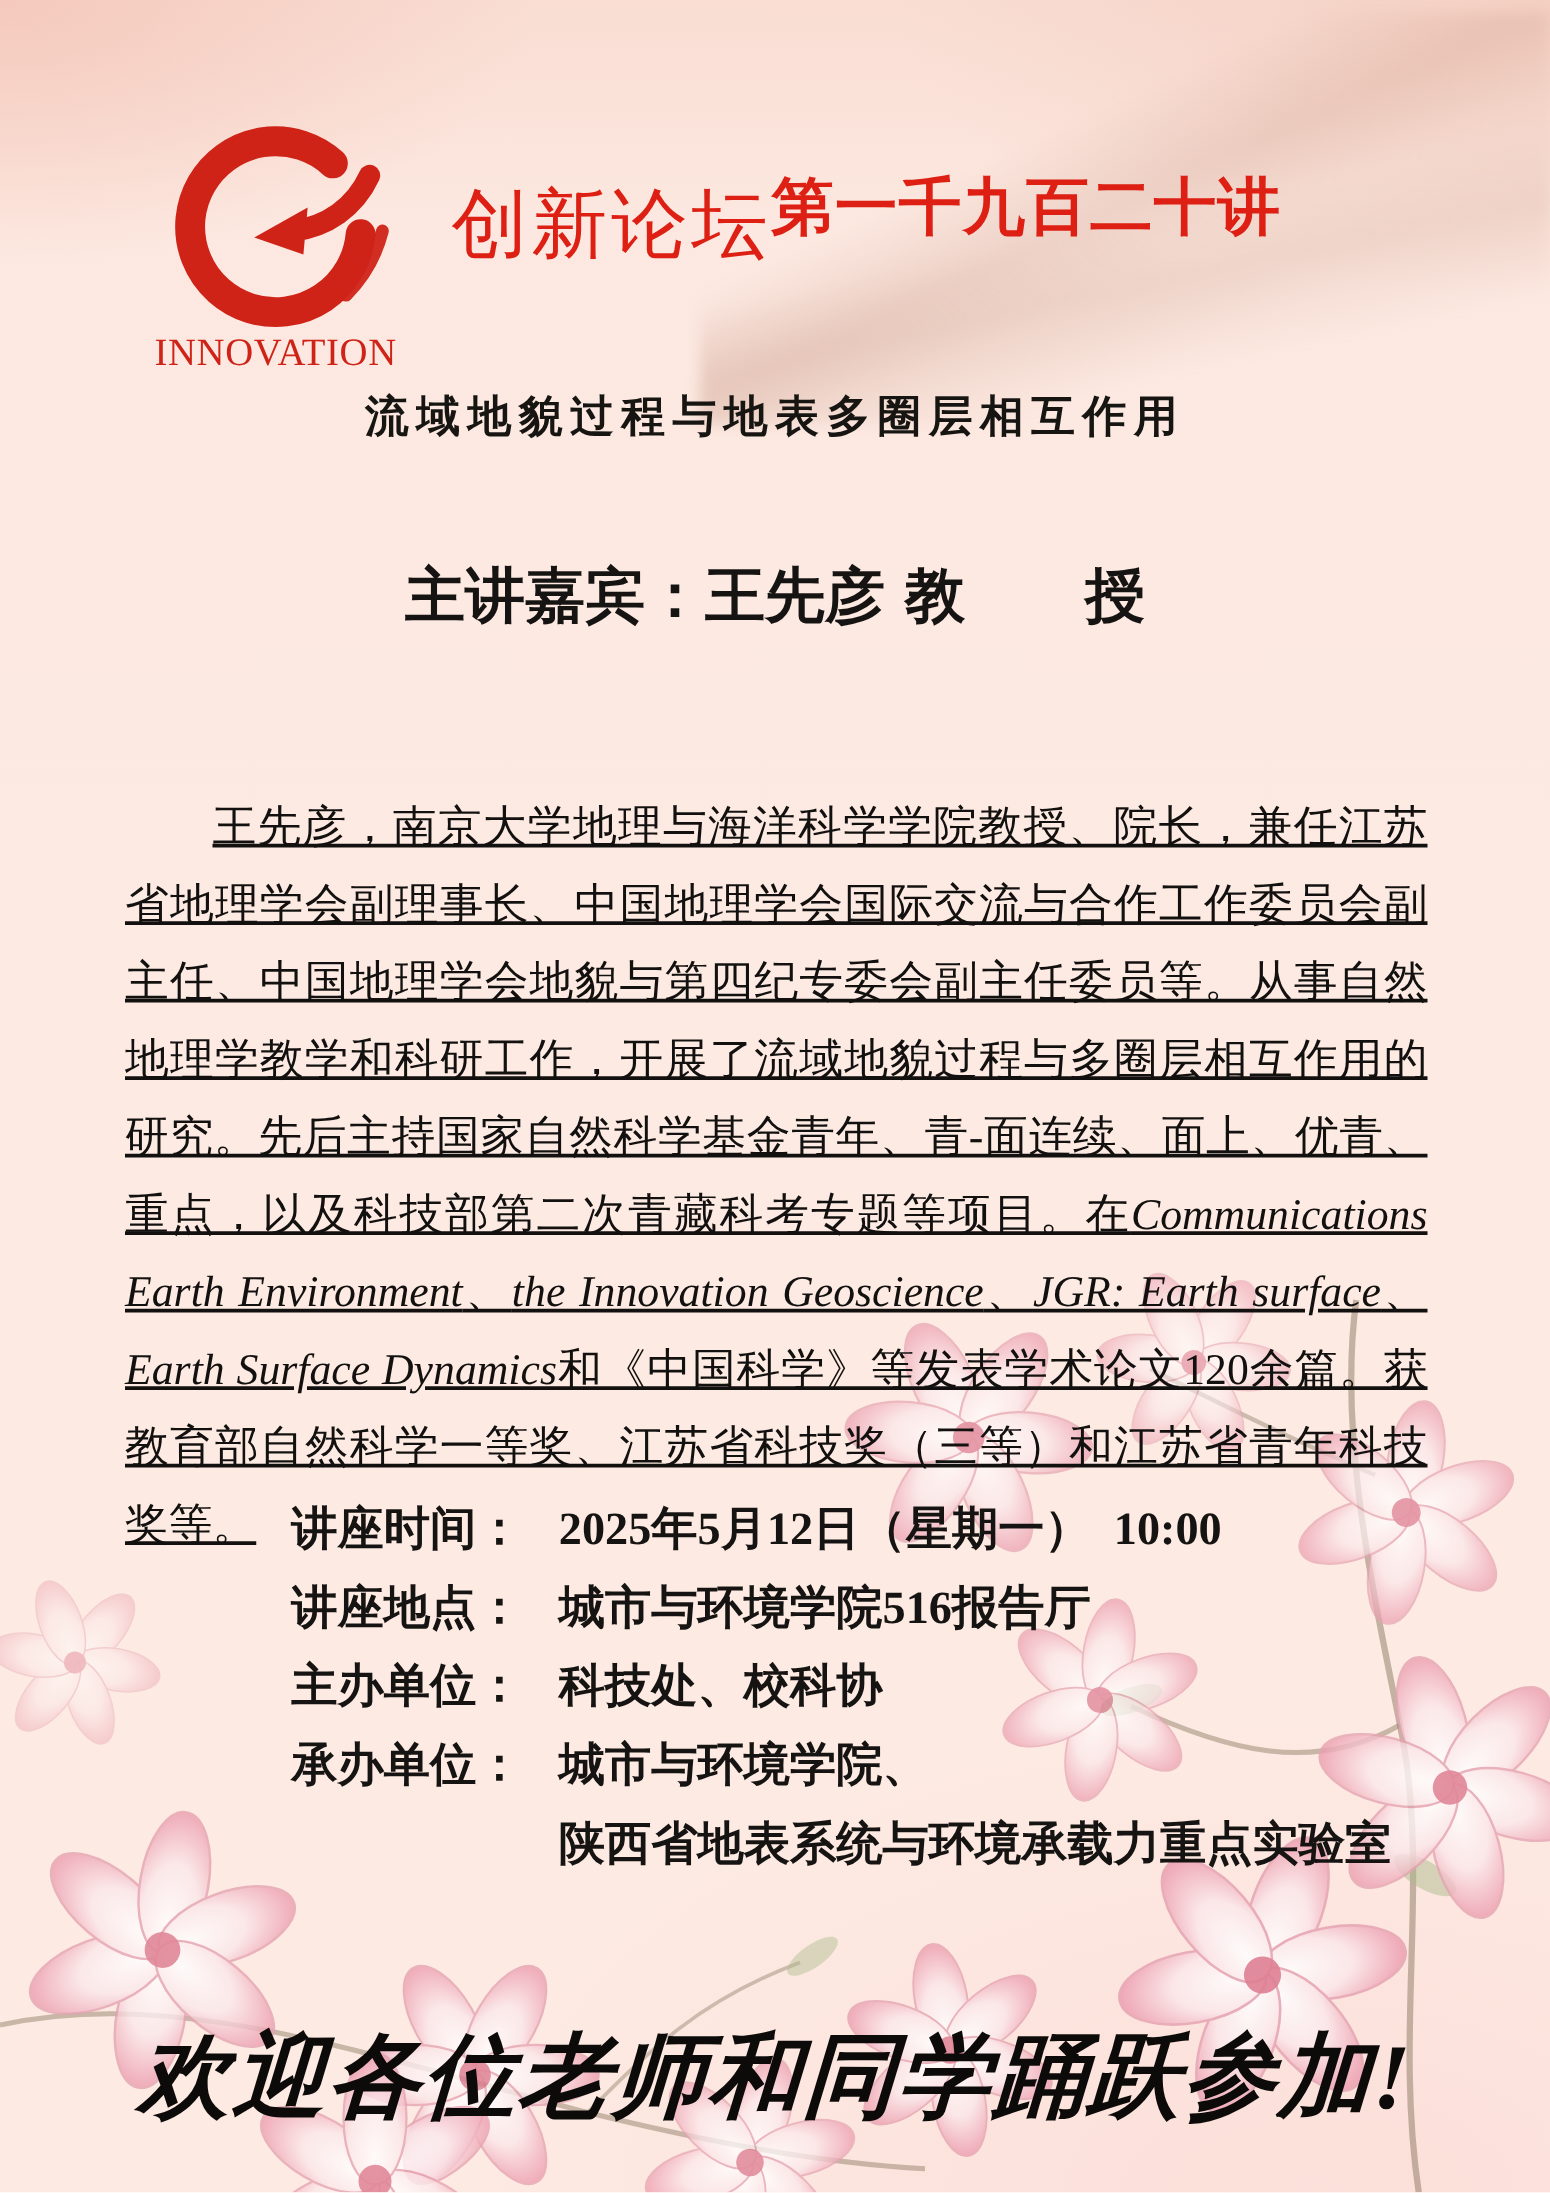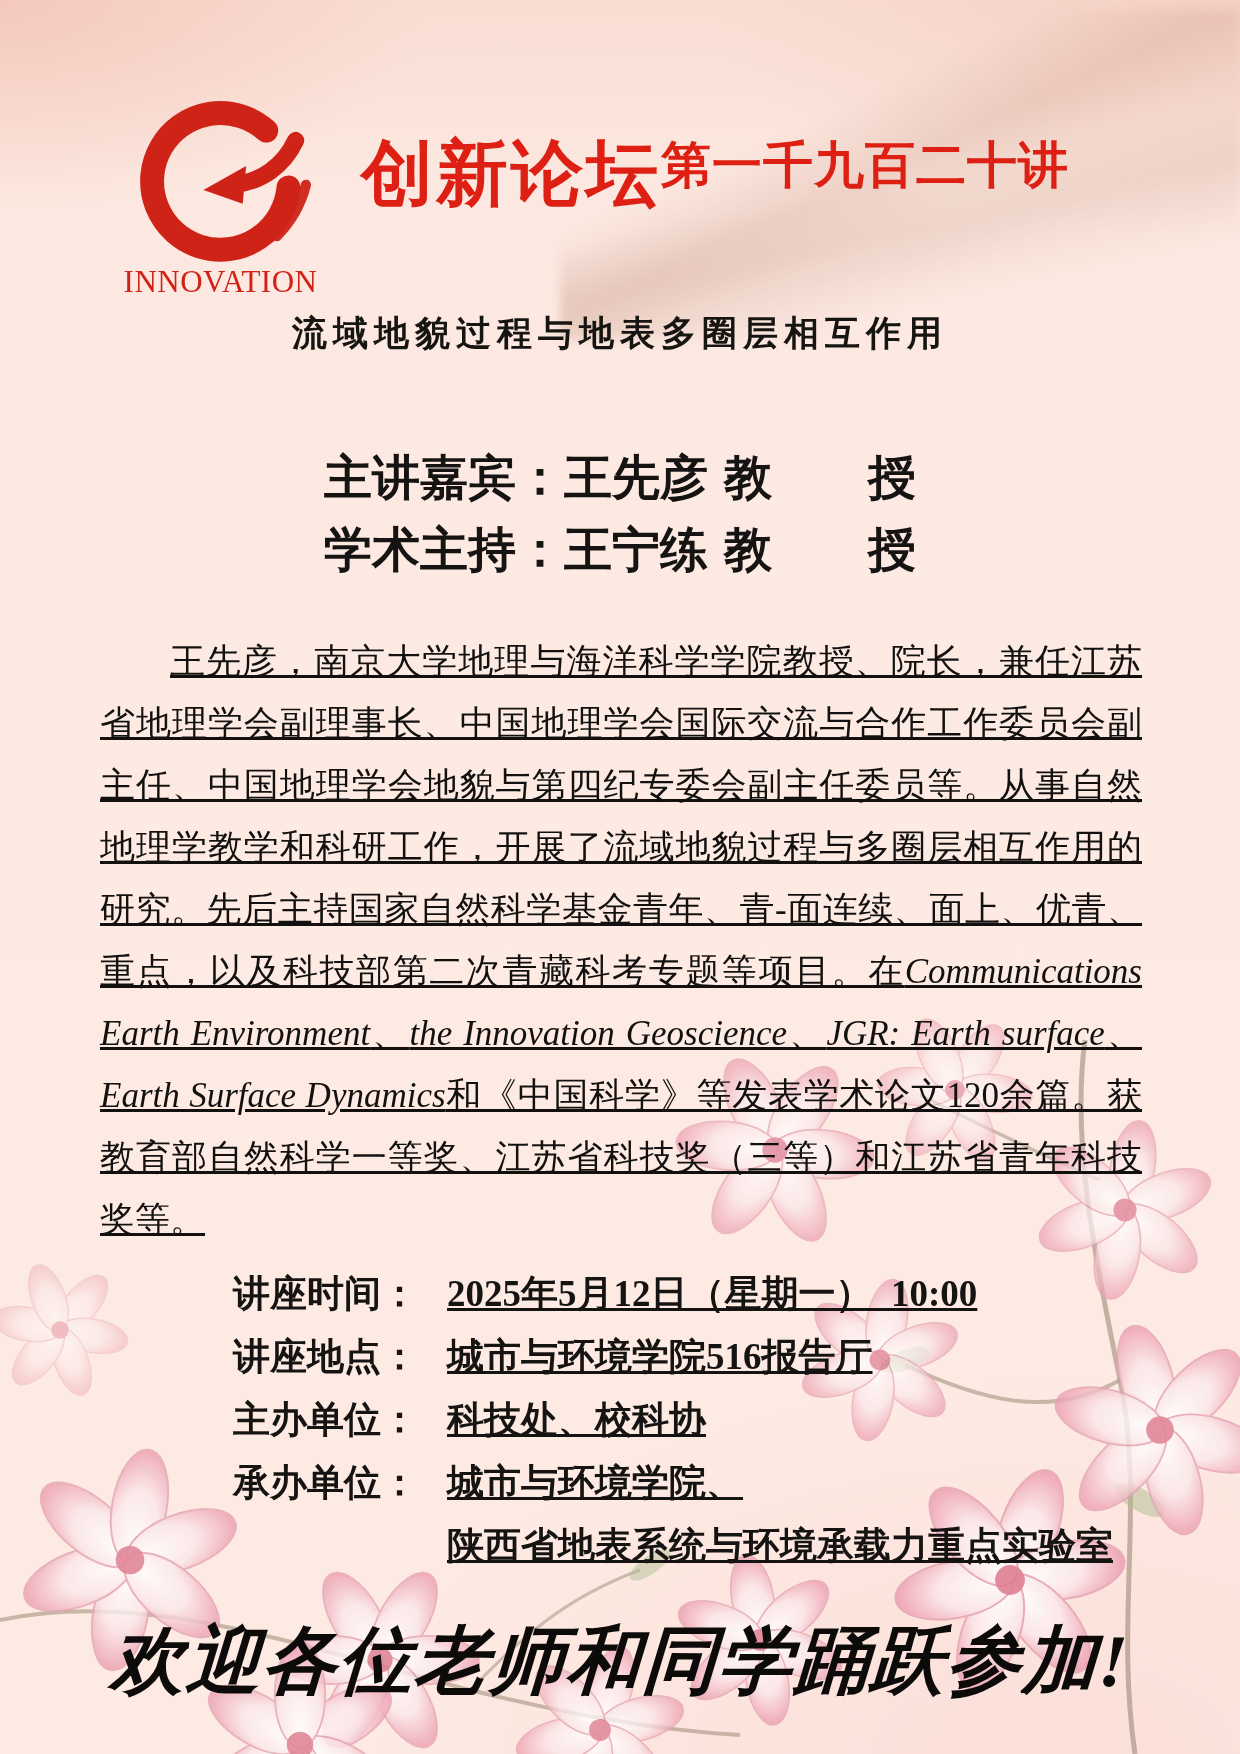--- a/index.html
+++ b/index.html
@@ -28,21 +28,21 @@
   .content{position:relative;z-index:2;}
 
   
   .header{position:absolute;top:92px;left:98px;right:50px;display:flex;align-items:flex-start;}
   .logo{width:245px;text-align:center;flex:none;}
   .logo svg{width:205px;height:172px;display:block;margin:0 auto;}
   .logo-text{font-weight:400;font-size:31px;letter-spacing:.5px;color:#cf2318;line-height:1;margin-top:2px;text-align:center;}
   .title-group{display:flex;align-items:flex-end;margin-left:18px;margin-top:40px;}
   .forum-title{
     font-family:"Liberation Sans","DejaVu Sans",sans-serif;
-    font-weight:700;font-size:72px;color:#dd2013;letter-spacing:3px;line-height:1.1;
+    font-weight:400;font-size:61px;color:#dd2013;letter-spacing:3px;line-height:1.1;
   }
   .lecture-no{
     font-family:Liberation Sans, sans-serif;
     font-weight:800;font-size:50px;color:#dd2013;padding-bottom:14px;letter-spacing:1px;
   }
 
   
   .main-title{
     position:absolute;top:310px;left:0;width:100%;
     text-align:center;font-size:35px;font-weight:700;letter-spacing:6px;color:#171512;
@@ -53,21 +53,21 @@
   .speaker-title{margin-left:16px;}
 
   
   .bio{
     position:absolute;top:596px;left:100px;width:1042px;
     font-size:35px;line-height:62px;text-align:justify;text-indent:2em;color:#131110;text-decoration:underline;
   }
   .seg-latin{font-style:italic;}
 
   
-  .details{position:absolute;top:1262px;left:233px;font-size:37px;font-weight:700;line-height:63px;text-decoration:underline;}
+  .details{position:absolute;top:1192px;left:233px;font-size:37px;font-weight:700;line-height:63px;}
   .detail-label{display:inline-block;width:214px;white-space:pre;}
   .detail-value{white-space:pre;}
 
   
   .welcome{
     position:absolute;top:1612px;left:0;width:100%;text-align:center;
     font-size:74px;font-weight:900;font-style:italic;letter-spacing:2px;color:#0c0b0a;
     transform:skewX(-3deg);
   }
 </style>
@@ -138,23 +138,20 @@
         <span class="lecture-no">第一千九百二十讲</span>
       </div>
     </div>
 
     <div class="main-title">流域地貌过程与地表多圈层相互作用</div>
 
     <div class="speakers">
       <div>
         <span>主讲嘉宾：</span><span>王先彦</span><span class="speaker-title">教　　授</span>
       </div>
-      <div>
-        <span>学术主持：</span><span>王宁练</span><span class="speaker-title">教　　授</span>
-      </div>
     </div>
 
     <p class="bio"><span class="seg-cjk">王先彦，南京大学地理与海洋科学学院教授、院长，兼任江苏省地理学会副理事长、中国地理学会国际交流与合作工作委员会副主任、中国地理学会地貌与第四纪专委会副主任委员等。从事自然地理学教学和科研工作，开展了流域地貌过程与多圈层相互作用的研究。先后主持国家自然科学基金青年、青-面连续、面上、优青、重点，以及科技部第二次青藏科考专题等项目。在</span><span class="seg-latin">Communications Earth Environment</span><span class="seg-cjk">、</span><span class="seg-latin">the Innovation Geoscience</span><span class="seg-cjk">、</span><span class="seg-latin">JGR: Earth surface</span><span class="seg-cjk">、</span><span class="seg-latin">Earth Surface Dynamics</span><span class="seg-cjk">和《中国科学》等发表学术论文120余篇。获教育部自然科学一等奖、江苏省科技奖（三等）和江苏省青年科技奖等。</span></p>
 
     <div class="details">
       <div>
         <span class="detail-label">讲座时间：</span><span class="detail-value">2025年5月12日（星期一）  10:00</span>
       </div>
       <div>
         <span class="detail-label">讲座地点：</span><span class="detail-value">城市与环境学院516报告厅</span>

